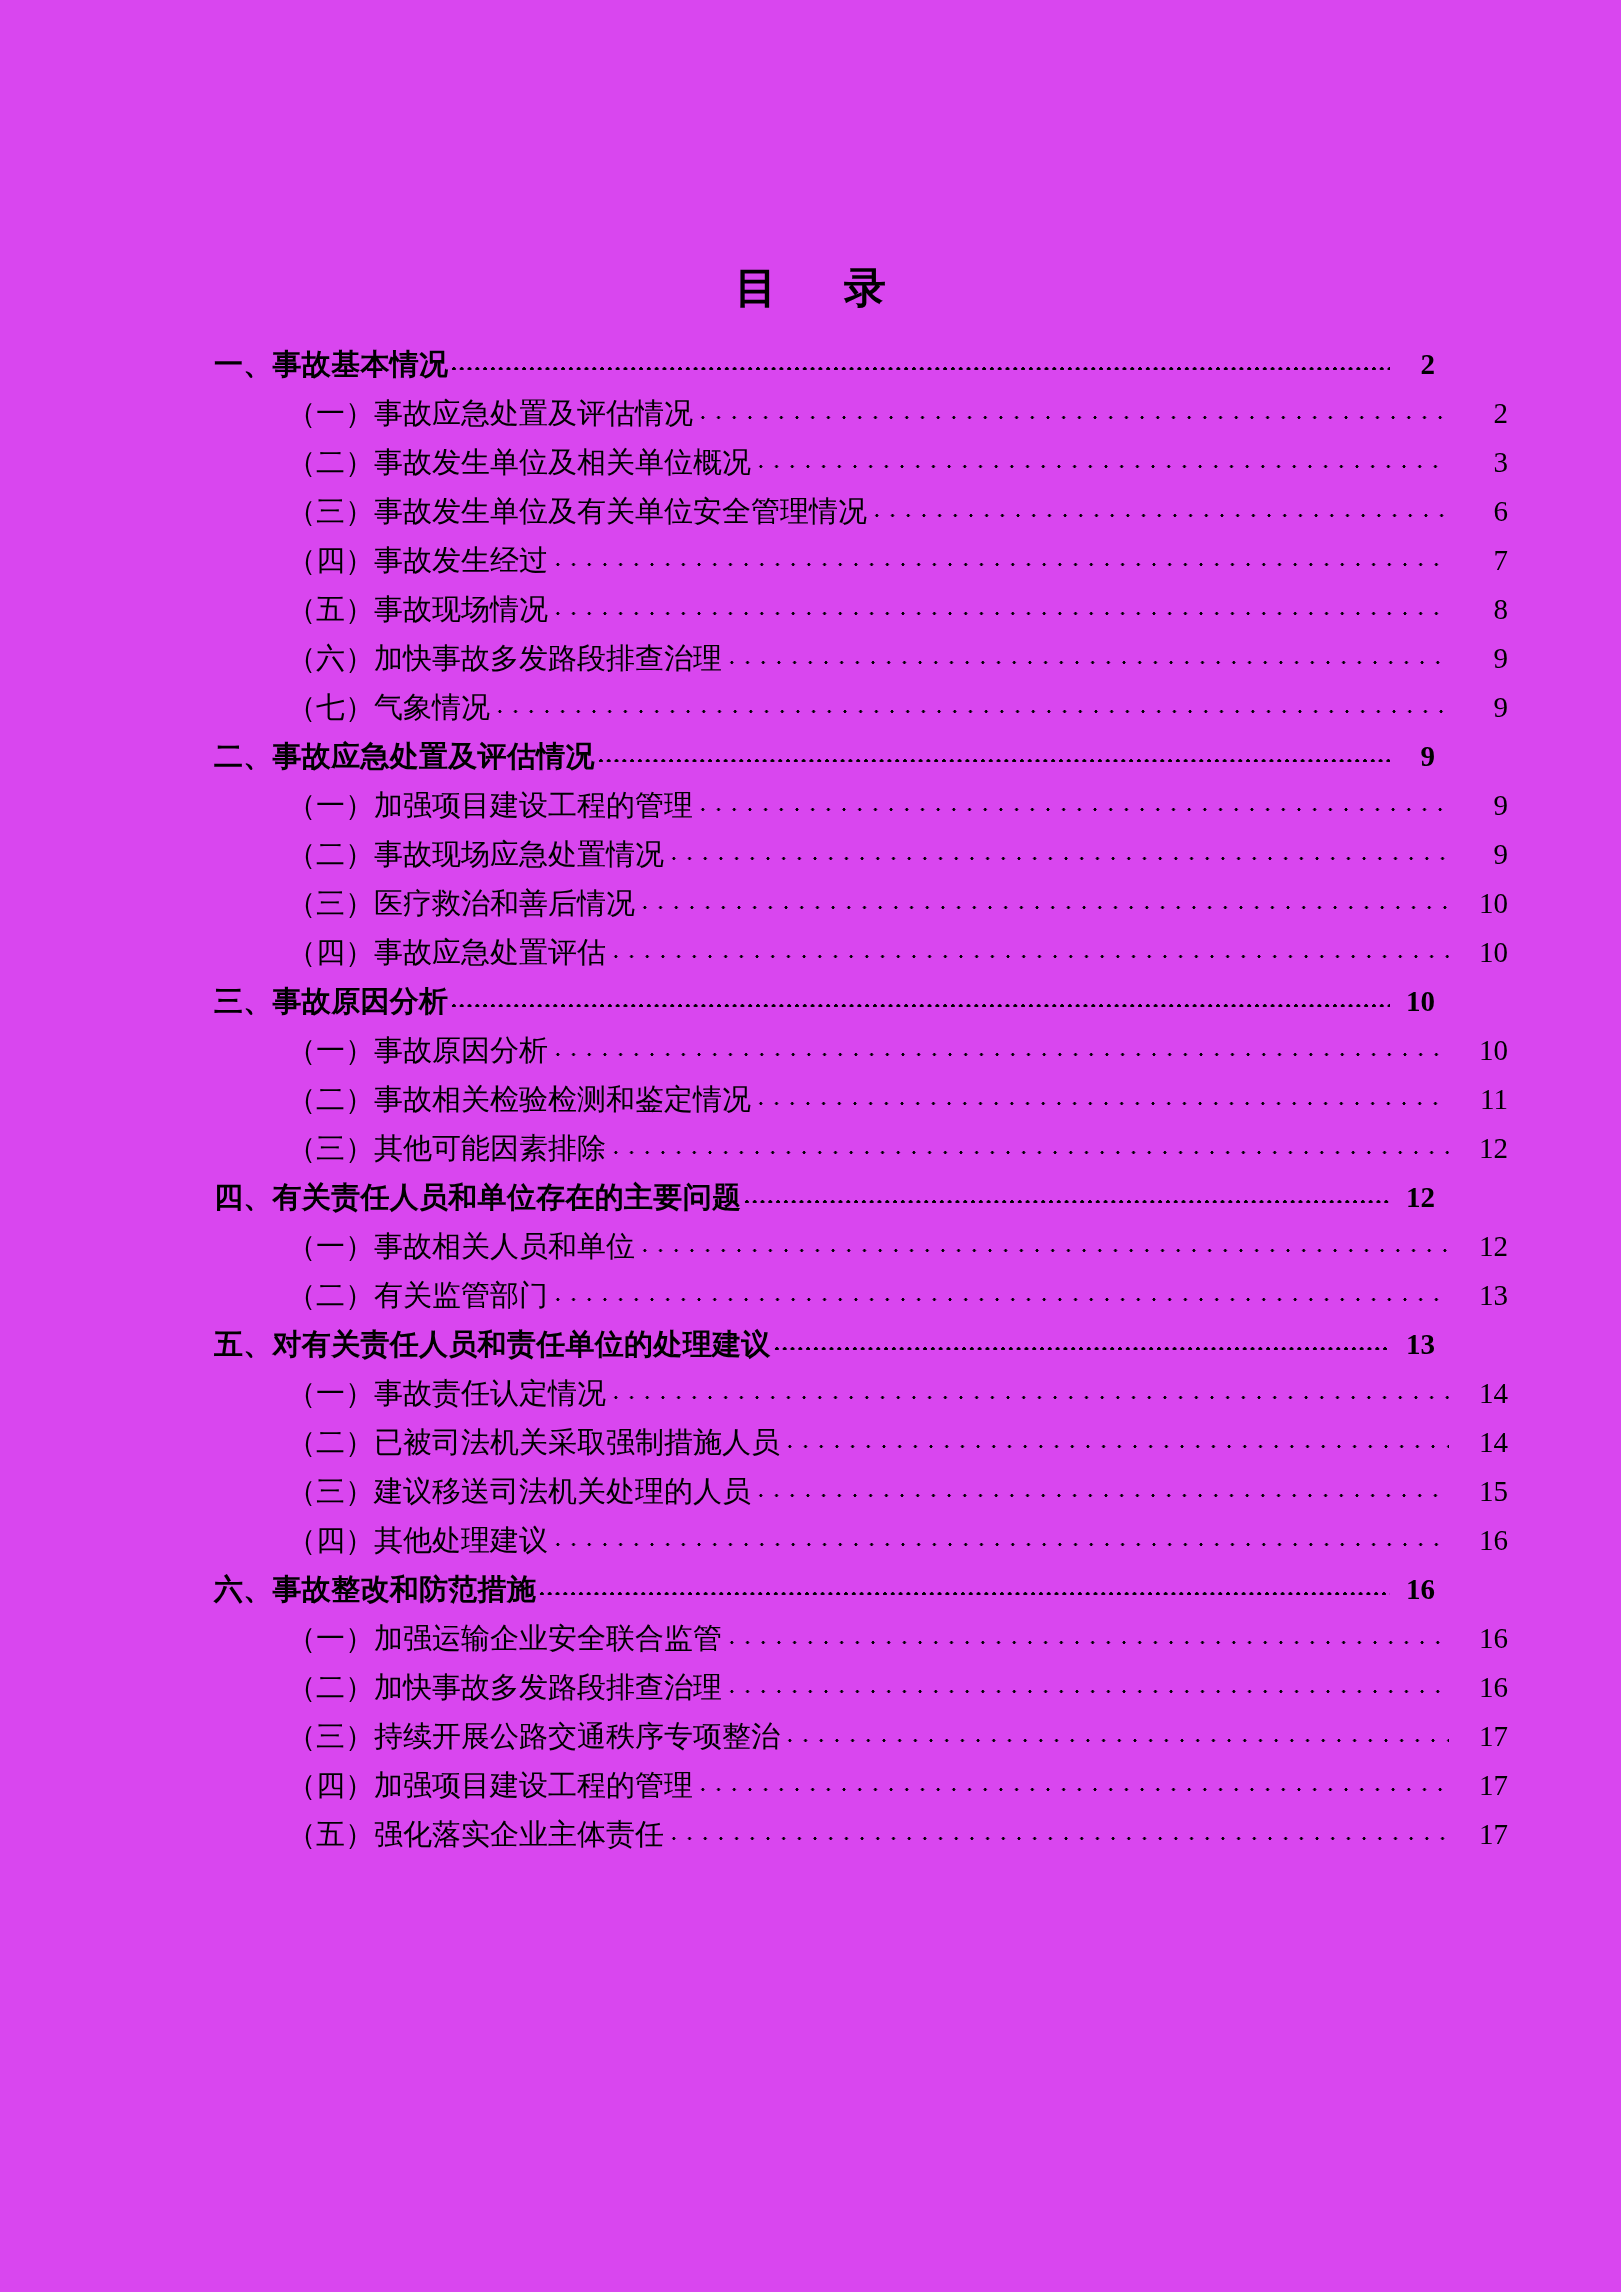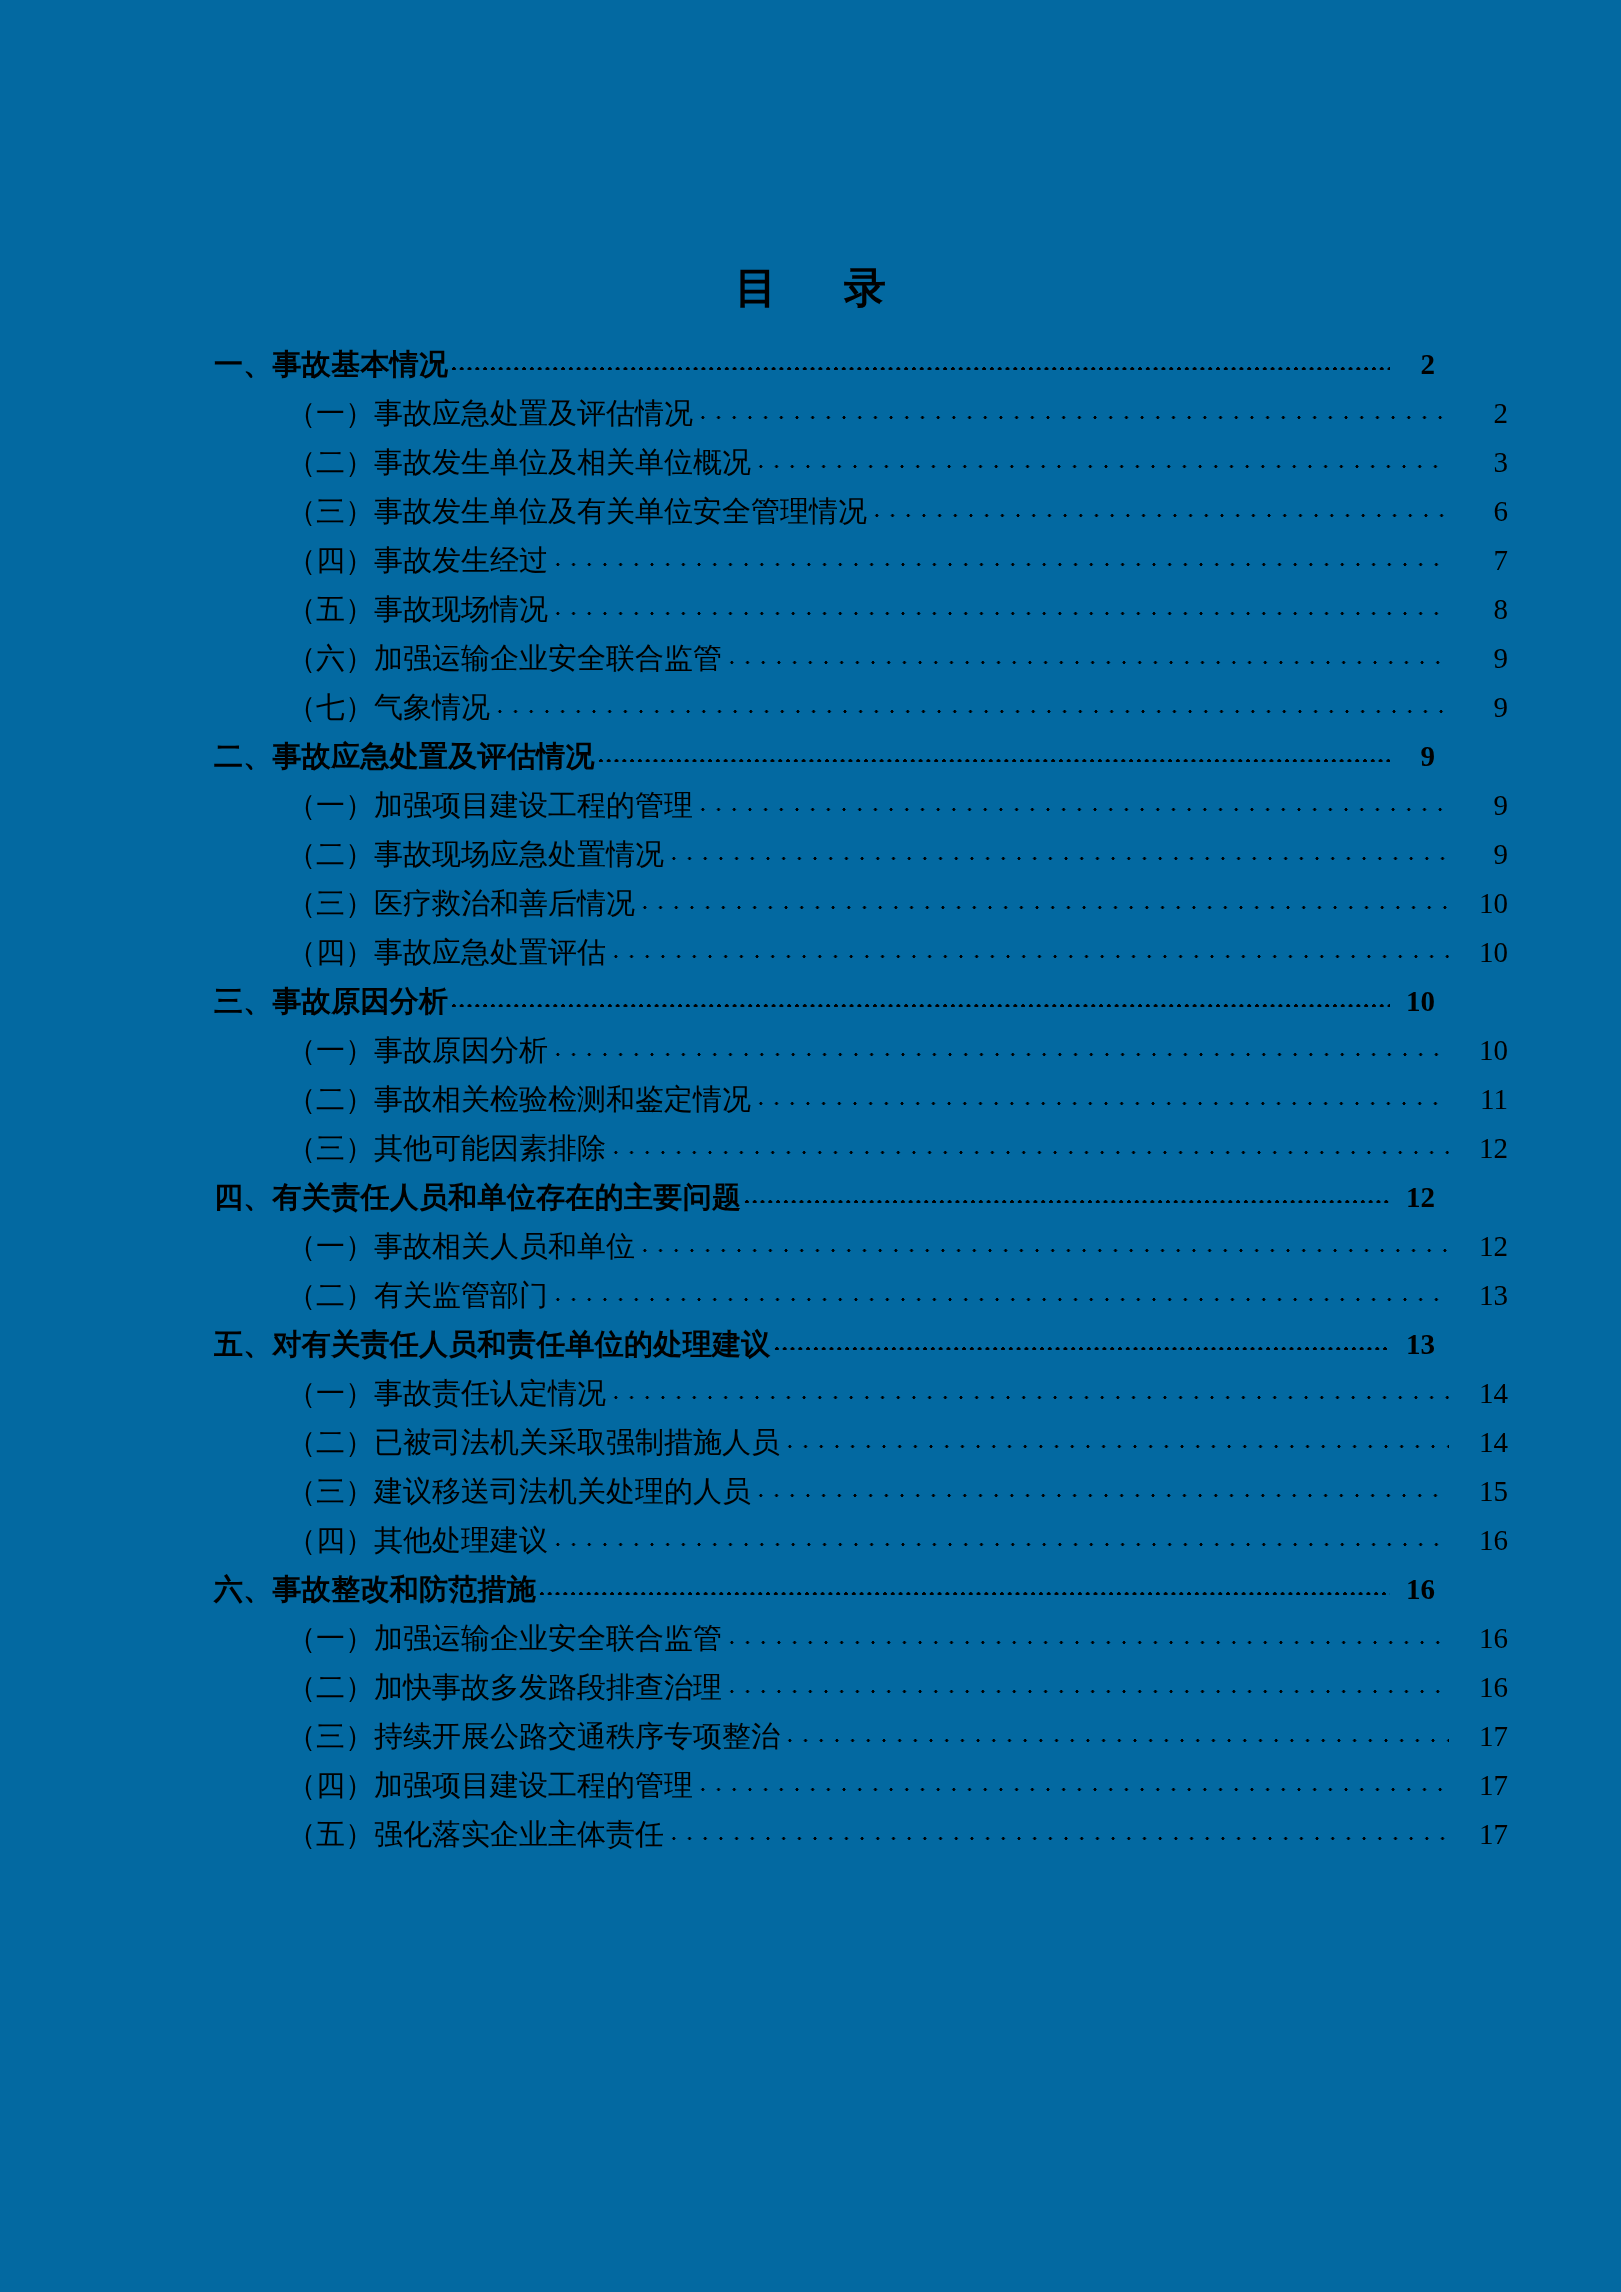--- a/index.html
+++ b/index.html
@@ -9,21 +9,21 @@
   }
   body {
     font-family: "Liberation Serif", "DejaVu Serif", serif;
     color: #000000;
   }
 
   .page {
     position: relative;
     width: 1621px;
     height: 2293px;
-    background: #0369a1;
+    background: #d946ef;
     overflow: hidden;
     box-sizing: border-box;
   }
 
   
   .toc-title {
     position: absolute;
     top: 267px;
     left: 0;
     width: 1621px;
@@ -180,21 +180,21 @@
         <span class="toc-label">（四）事故发生经过</span>
         <span class="toc-leader"></span>
         <span class="toc-page">7</span>
       </div>
       <div class="toc-row lvl2">
         <span class="toc-label">（五）事故现场情况</span>
         <span class="toc-leader"></span>
         <span class="toc-page">8</span>
       </div>
       <div class="toc-row lvl2">
-        <span class="toc-label">（六）加强运输企业安全联合监管</span>
+        <span class="toc-label">（六）加快事故多发路段排查治理</span>
         <span class="toc-leader"></span>
         <span class="toc-page">9</span>
       </div>
       <div class="toc-row lvl2">
         <span class="toc-label">（七）气象情况</span>
         <span class="toc-leader"></span>
         <span class="toc-page">9</span>
       </div>
       <div class="toc-row lvl1">
         <span class="toc-label">二、事故应急处置及评估情况</span>

